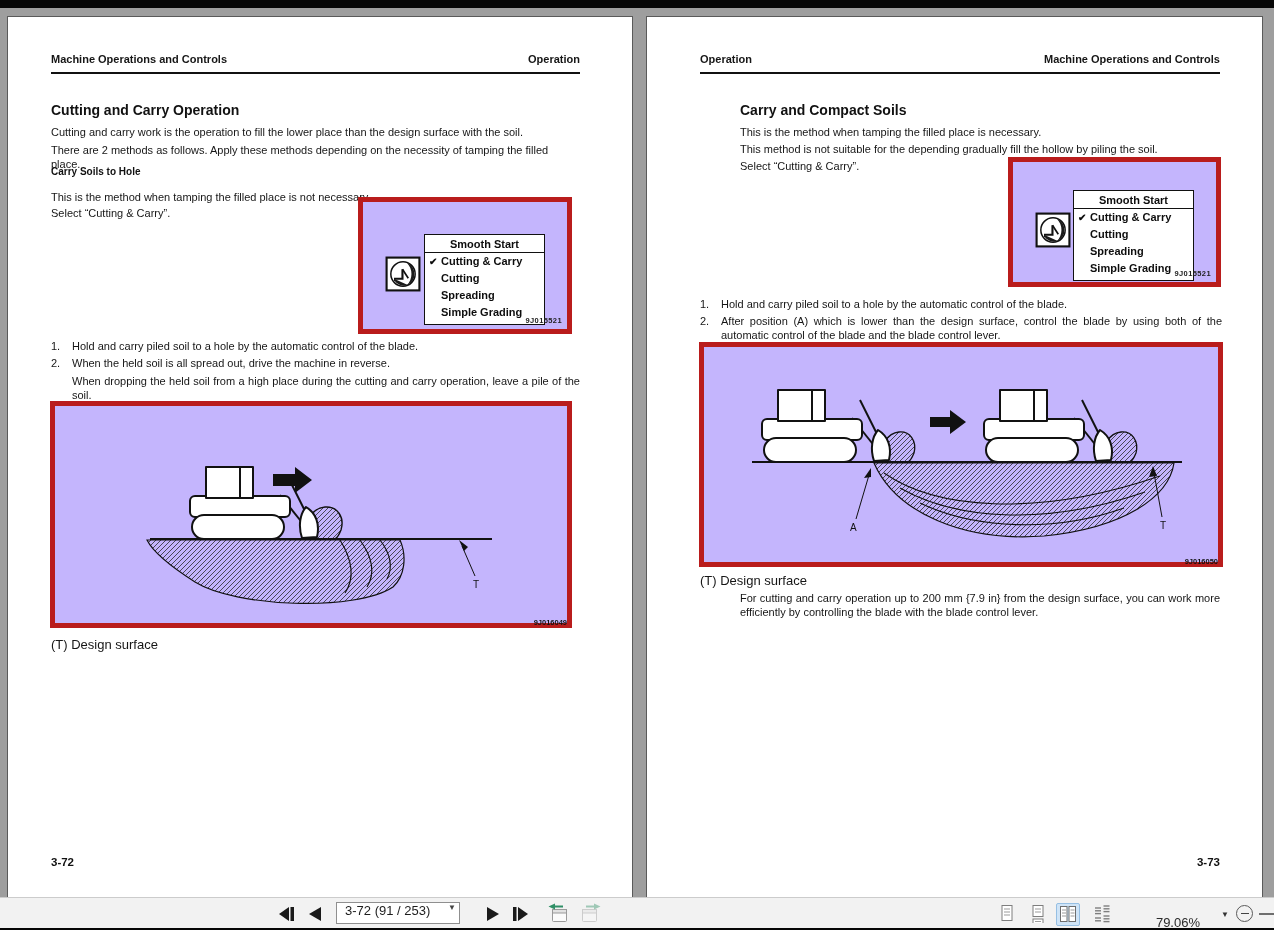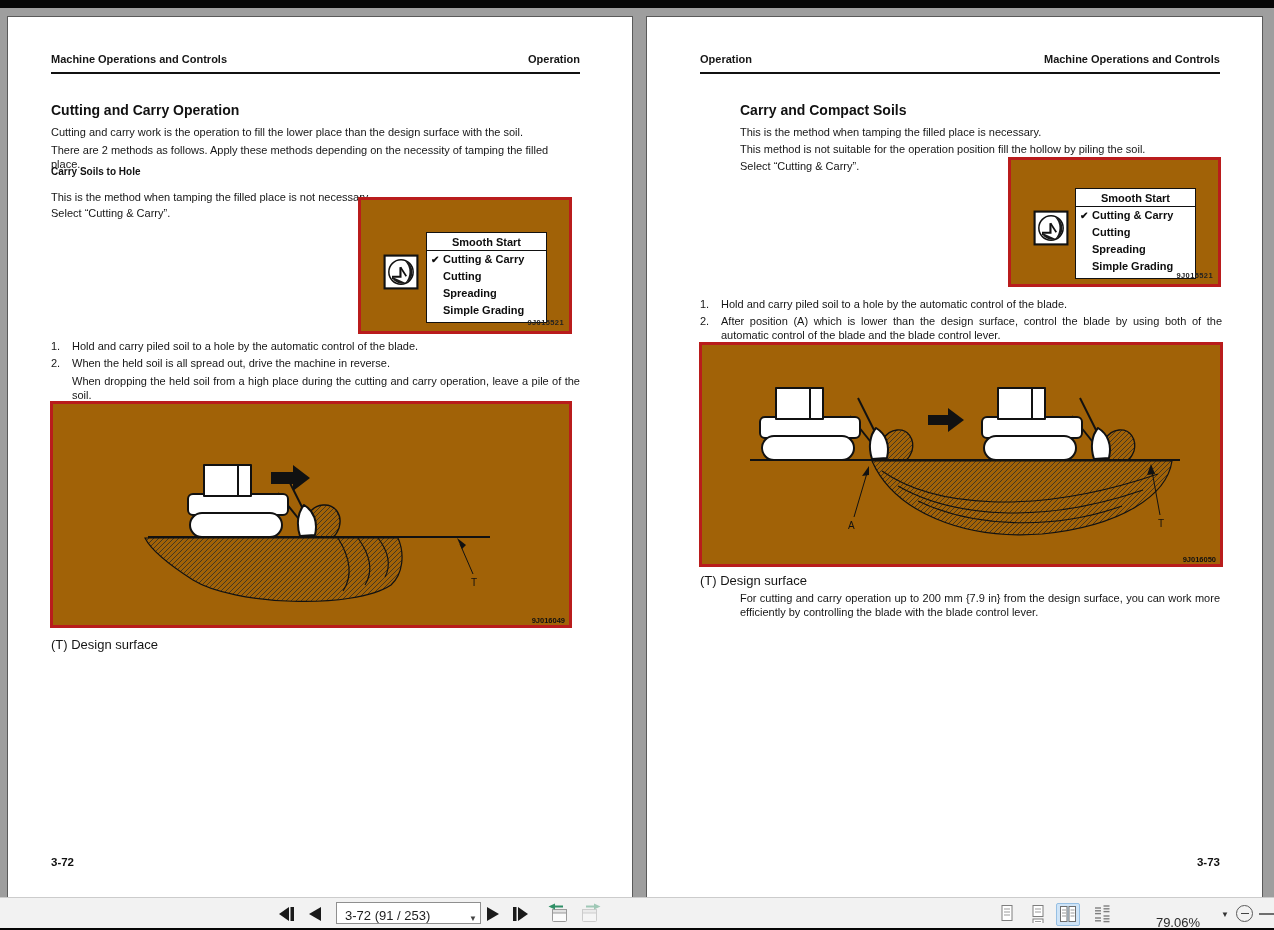--- a/index.html
+++ b/index.html
@@ -19,21 +19,21 @@
   .page-right .hdr { left:53px; right:42px; }
 
   .h1 { position:absolute; top:85px; font-size:14px; font-weight:bold; color:#111; }
   .h2 { position:absolute; font-size:10px; font-weight:bold; color:#111; }
   .page-left  .h1, .page-left  .h2, .page-left  .p  { left:43px; right:52px; }
   .page-right .h1, .page-right .h2, .page-right .p  { left:53px; right:42px;margin-left:40px; }
 
   .p { position:absolute; font-size:11px; color:#161616; line-height:14px; }
 
   
-  .fig { position:absolute; border:3px solid #b91c1c; background:#a16207; }
+  .fig { position:absolute; border:5px solid #b91c1c; background:#c4b5fd; }
   .fig-code { position:absolute; right:5px; bottom:4px; font-size:7.5px; font-weight:bold; color:#222; letter-spacing:.4px; }
 
   
   .blade-icon { position:absolute; left:22px; top:54px; width:36px; height:36px; }
   .menu-box { position:absolute; right:22px; top:32px; width:121px; border:1.5px solid #111;
               font-size:11px; font-weight:bold; color:#0d0d0d; background:#fff; }
   .menu-header { text-align:center; padding:3px 2px 2px; border-bottom:1.5px solid #111; }
   .menu-item { display:flex; align-items:center; padding:1px 2px 1px 4px; line-height:15px; }
   .menu-item:last-child { padding-bottom:4px; }
   .menu-check { width:12px; font-size:10px; flex:0 0 12px; }
@@ -49,22 +49,22 @@
   .liextra { margin:4px 0 0 21px; text-align:justify; }
 
   .caption { position:absolute; font-size:13px; color:#161616; }
   .footer-num { position:absolute; top:839px; font-size:11.5px; font-weight:bold; color:#111; }
   .page-left  .footer-num { left:43px; }
   .page-right .footer-num { right:42px; text-align:center; }
 
   
   .toolbar { position:absolute; left:0; right:0; top:897px; height:31px; background:#f2f2f2; border-top:1px solid #cccccc; }
   .tb { position:absolute; display:flex; align-items:center; justify-content:center; cursor:default; }
-  .pagebox { position:absolute; left:336px; top:4px; width:145px; height:22px; background:#fff;
-             border:1px solid #8f8f8f; font-size:13px; color:#1d1d1d; display:flex; align-items:flex-end; }
+  .pagebox { position:absolute; left:336px; top:4px; width:124px; height:22px; background:#fff;
+             border:1px solid #8f8f8f; font-size:13px; color:#1d1d1d; display:flex; align-items:flex-start; }
   .pagebox .pval { padding-left:8px; flex:1; white-space:nowrap; }
   .pagebox .pcaret { width:14px; color:#444; font-size:8px; text-align:center; }
   .zoomtext { position:absolute; left:1138px; top:17px; width:62px; text-align:right; font-size:13px; color:#2b2b2b; }
   .zcaret { position:absolute; left:1221px; top:12px; font-size:8px; color:#333; }
   .minusbtn { position:absolute; left:1236px; top:7px; width:17px; height:17px; border:1.2px solid #5a5a5a;
               border-radius:50%; display:flex; align-items:center; justify-content:center; }
   .minusbtn span { display:block; width:8px; height:1.6px; background:#444; }
   .sliderline { position:absolute; left:1259px; top:15px; width:15px; height:2px; background:#6e6e6e; }
   .layout-active { background:#cfe4f7; border:1px solid #96bfe3; border-radius:2px; }
 </style>
@@ -170,21 +170,21 @@
     <div class="footer-num">3-72</div>
   </div>
 
   <div class="page page-right">
     <div class="hdr">
       <span>Operation</span>
       <span>Machine Operations and Controls</span>
     </div>
     <div class="h1">Carry and Compact Soils</div>
     <div class="p" style="top:108px">This is the method when tamping the filled place is necessary.</div>
-    <div class="p" style="top:125px">This method is not suitable for the operation position fill the hollow by piling the soil.</div>
+    <div class="p" style="top:125px">This method is not suitable for the depending gradually fill the hollow by piling the soil.</div>
     <div class="p" style="top:142px; right:270px;">Select “Cutting &amp; Carry”.</div>
 
     <div class="fig" style="left:361px; top:140px; width:213px; height:130px;">
       <div class="blade-icon" style="top:50px;">
         <svg width="36" height="36" viewBox="0 0 34 34">
           <rect x="1.5" y="1.5" width="31" height="31" fill="#fff" stroke="#111" stroke-width="2"></rect>
           <circle cx="17" cy="17" r="11.5" fill="#fff" stroke="#111" stroke-width="1.4"></circle>
           <path d="M20.5,6.3 A11.5,11.5 0 0 1 20.5,27.7 A15,15 0 0 0 20.5,6.3 Z" fill="#1a1a1a"></path>
           <path d="M8.5,23 a11.5,11.5 0 0 0 13,4.5 l-13,-6 z" fill="#1a1a1a"></path>
           <path d="M8.5,21.5 h8 v-9" fill="none" stroke="#111" stroke-width="2"></path>

